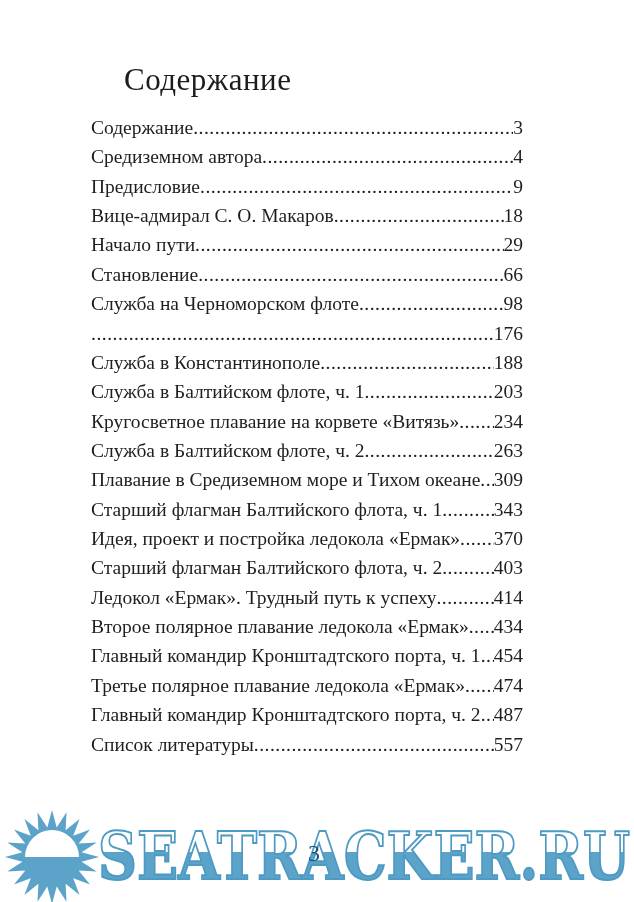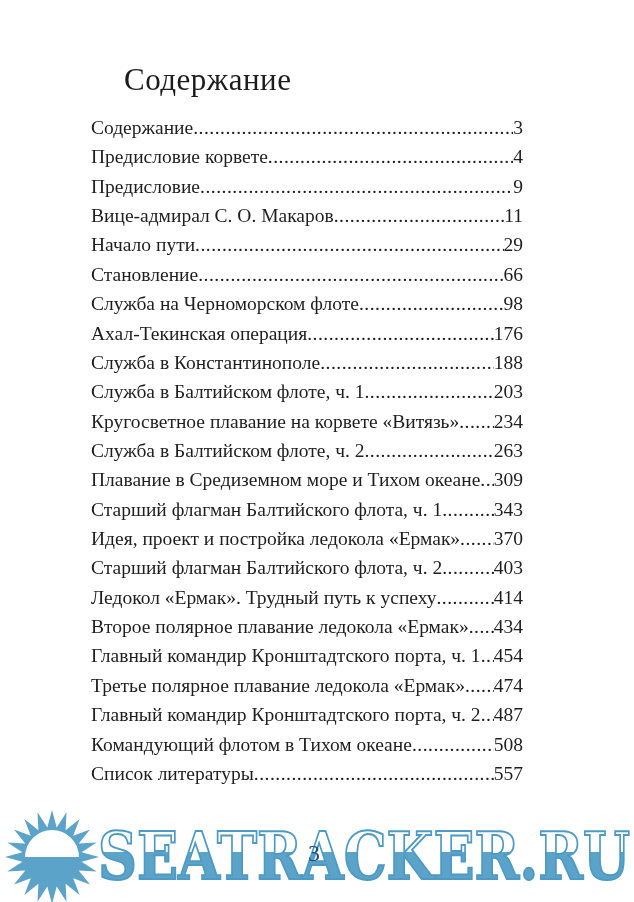--- a/index.html
+++ b/index.html
@@ -74,51 +74,50 @@
 
   <h1 class="heading">Содержание</h1>
 
   <div class="toc">
       <div class="toc-row">
         <span class="toc-title">Содержание</span>
         <span class="toc-dots"></span>
         <span class="toc-page">3</span>
       </div>
       <div class="toc-row">
-        <span class="toc-title">Предисловие корвете</span>
+        <span class="toc-title">Средиземном автора</span>
         <span class="toc-dots"></span>
         <span class="toc-page">4</span>
       </div>
       <div class="toc-row">
         <span class="toc-title">Предисловие</span>
         <span class="toc-dots"></span>
         <span class="toc-page">9</span>
       </div>
       <div class="toc-row">
         <span class="toc-title">Вице-адмирал С. О. Макаров</span>
         <span class="toc-dots"></span>
-        <span class="toc-page">11</span>
+        <span class="toc-page">18</span>
       </div>
       <div class="toc-row">
         <span class="toc-title">Начало пути</span>
         <span class="toc-dots"></span>
         <span class="toc-page">29</span>
       </div>
       <div class="toc-row">
         <span class="toc-title">Становление</span>
         <span class="toc-dots"></span>
         <span class="toc-page">66</span>
       </div>
       <div class="toc-row">
         <span class="toc-title">Служба на Черноморском флоте</span>
         <span class="toc-dots"></span>
         <span class="toc-page">98</span>
       </div>
       <div class="toc-row">
-        <span class="toc-title">Ахал-Текинская операция</span>
         <span class="toc-dots"></span>
         <span class="toc-page">176</span>
       </div>
       <div class="toc-row">
         <span class="toc-title">Служба в Константинополе</span>
         <span class="toc-dots"></span>
         <span class="toc-page">188</span>
       </div>
       <div class="toc-row">
         <span class="toc-title">Служба в Балтийском флоте, ч. 1</span>
@@ -172,25 +171,20 @@
       </div>
       <div class="toc-row">
         <span class="toc-title">Третье полярное плавание ледокола «Ермак»</span>
         <span class="toc-dots"></span>
         <span class="toc-page">474</span>
       </div>
       <div class="toc-row">
         <span class="toc-title">Главный командир Кронштадтского порта, ч. 2</span>
         <span class="toc-dots"></span>
         <span class="toc-page">487</span>
-      </div>
-      <div class="toc-row">
-        <span class="toc-title">Командующий флотом в Тихом океане</span>
-        <span class="toc-dots"></span>
-        <span class="toc-page">508</span>
       </div>
       <div class="toc-row">
         <span class="toc-title">Список литературы</span>
         <span class="toc-dots"></span>
         <span class="toc-page">557</span>
       </div>
     </div>
 
   <div class="watermark">
     <svg width="634" height="100" viewBox="0 0 634 100">

